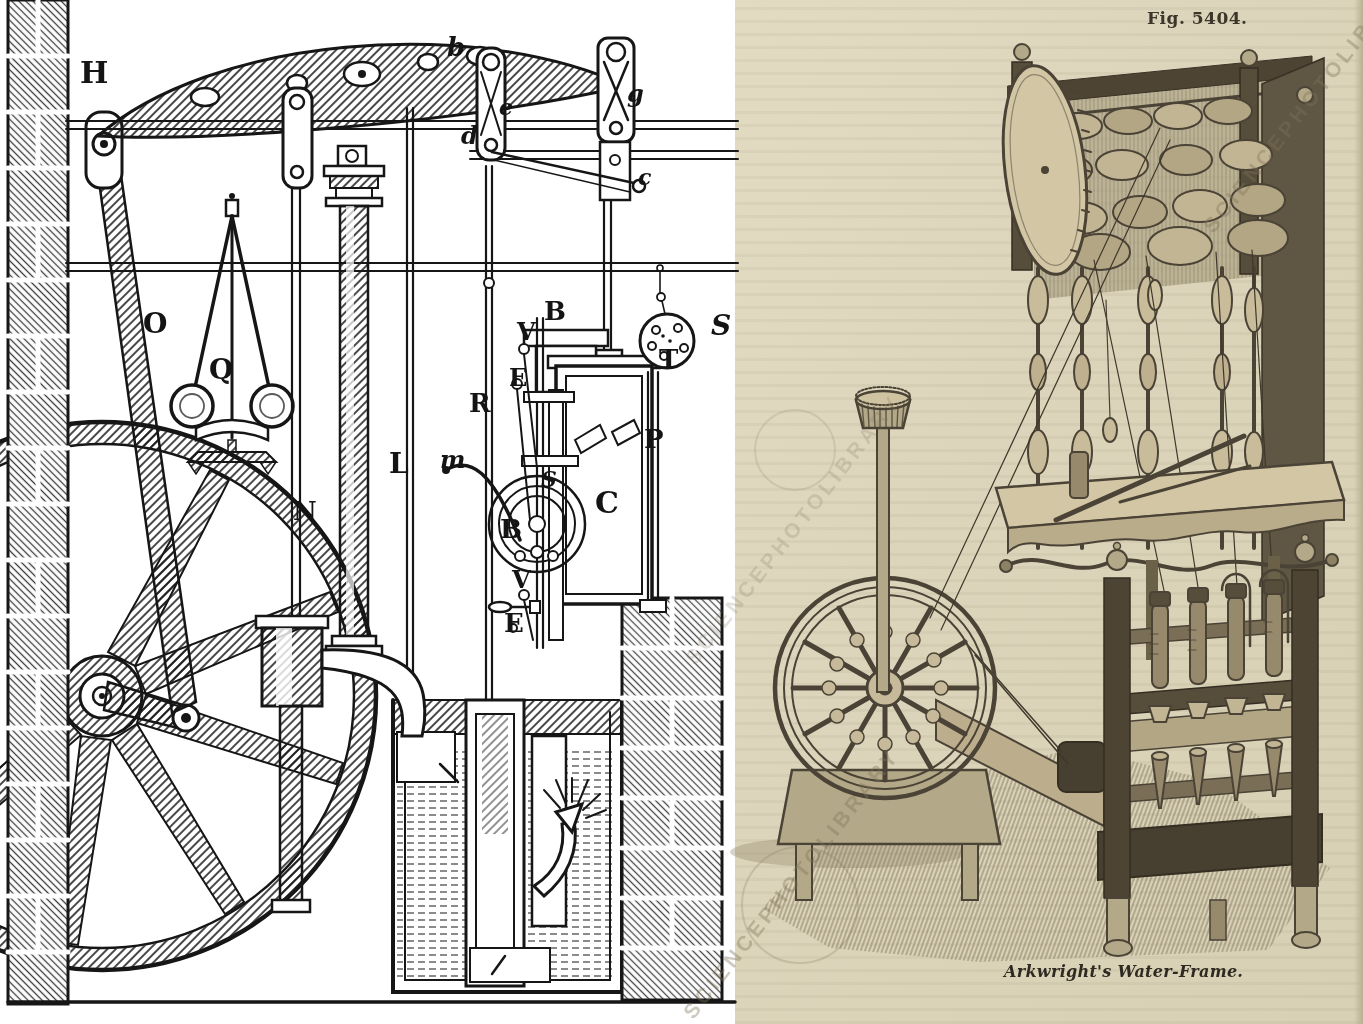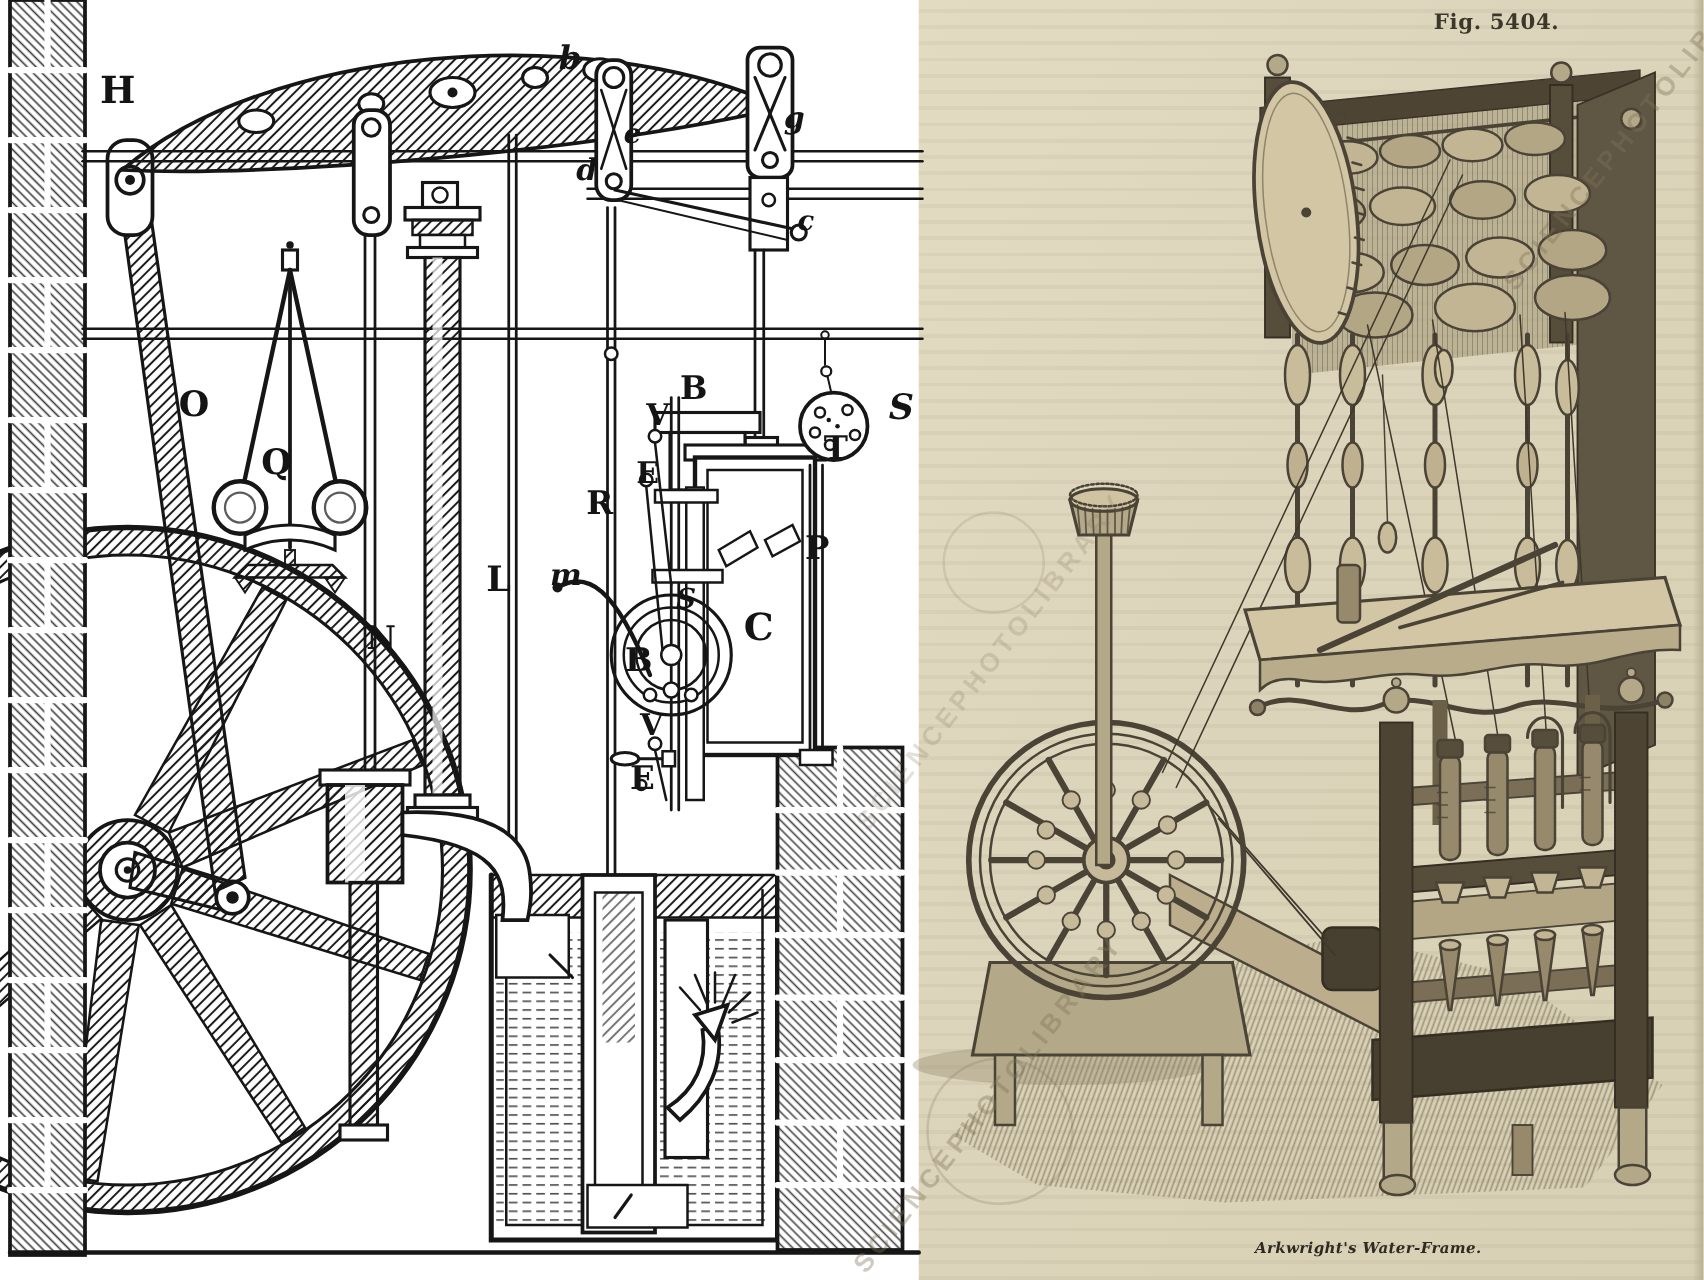--- a/index.html
+++ b/index.html
@@ -12,21 +12,21 @@
 background:repeating-linear-gradient(0deg,rgba(95,85,62,.075) 0 3px,transparent 3px 13px);
 opacity:.8;}
   .right-panel::after{content:"";position:absolute;right:0;top:0;width:9px;height:100%;
 background:linear-gradient(90deg,transparent,#b9b093);}
   svg.art{position:absolute;left:0;top:0;}
   .lbl{position:absolute;color:#141414;font-weight:bold;line-height:1;
        font-family:"DejaVu Serif",serif;}
   .lbl.it{font-style:italic;}
   .fig-label{position:absolute;left:1108px;top:8px;width:130px;font-size:17px;
      color:#3c372a;letter-spacing:.5px;font-weight:bold;margin-left:39px;}
-  .caption{position:absolute;left:1004px;top:991px;font-size:12px;font-style:italic;
+  .caption{position:absolute;left:1004px;top:962px;font-size:16px;font-style:italic;
      font-weight:bold;color:#2e2a21;letter-spacing:.3px;}
   .watermark{position:absolute;white-space:nowrap;font-family:"Liberation Sans",sans-serif;
      font-size:21px;letter-spacing:4px;color:rgba(128,116,90,.38);
      transform:rotate(-52deg);transform-origin:left center;font-weight:bold;}
   .wm-faint{color:rgba(128,116,90,.22);}
 </style>
 </head>
 <body>
 
 <div class="stage">

